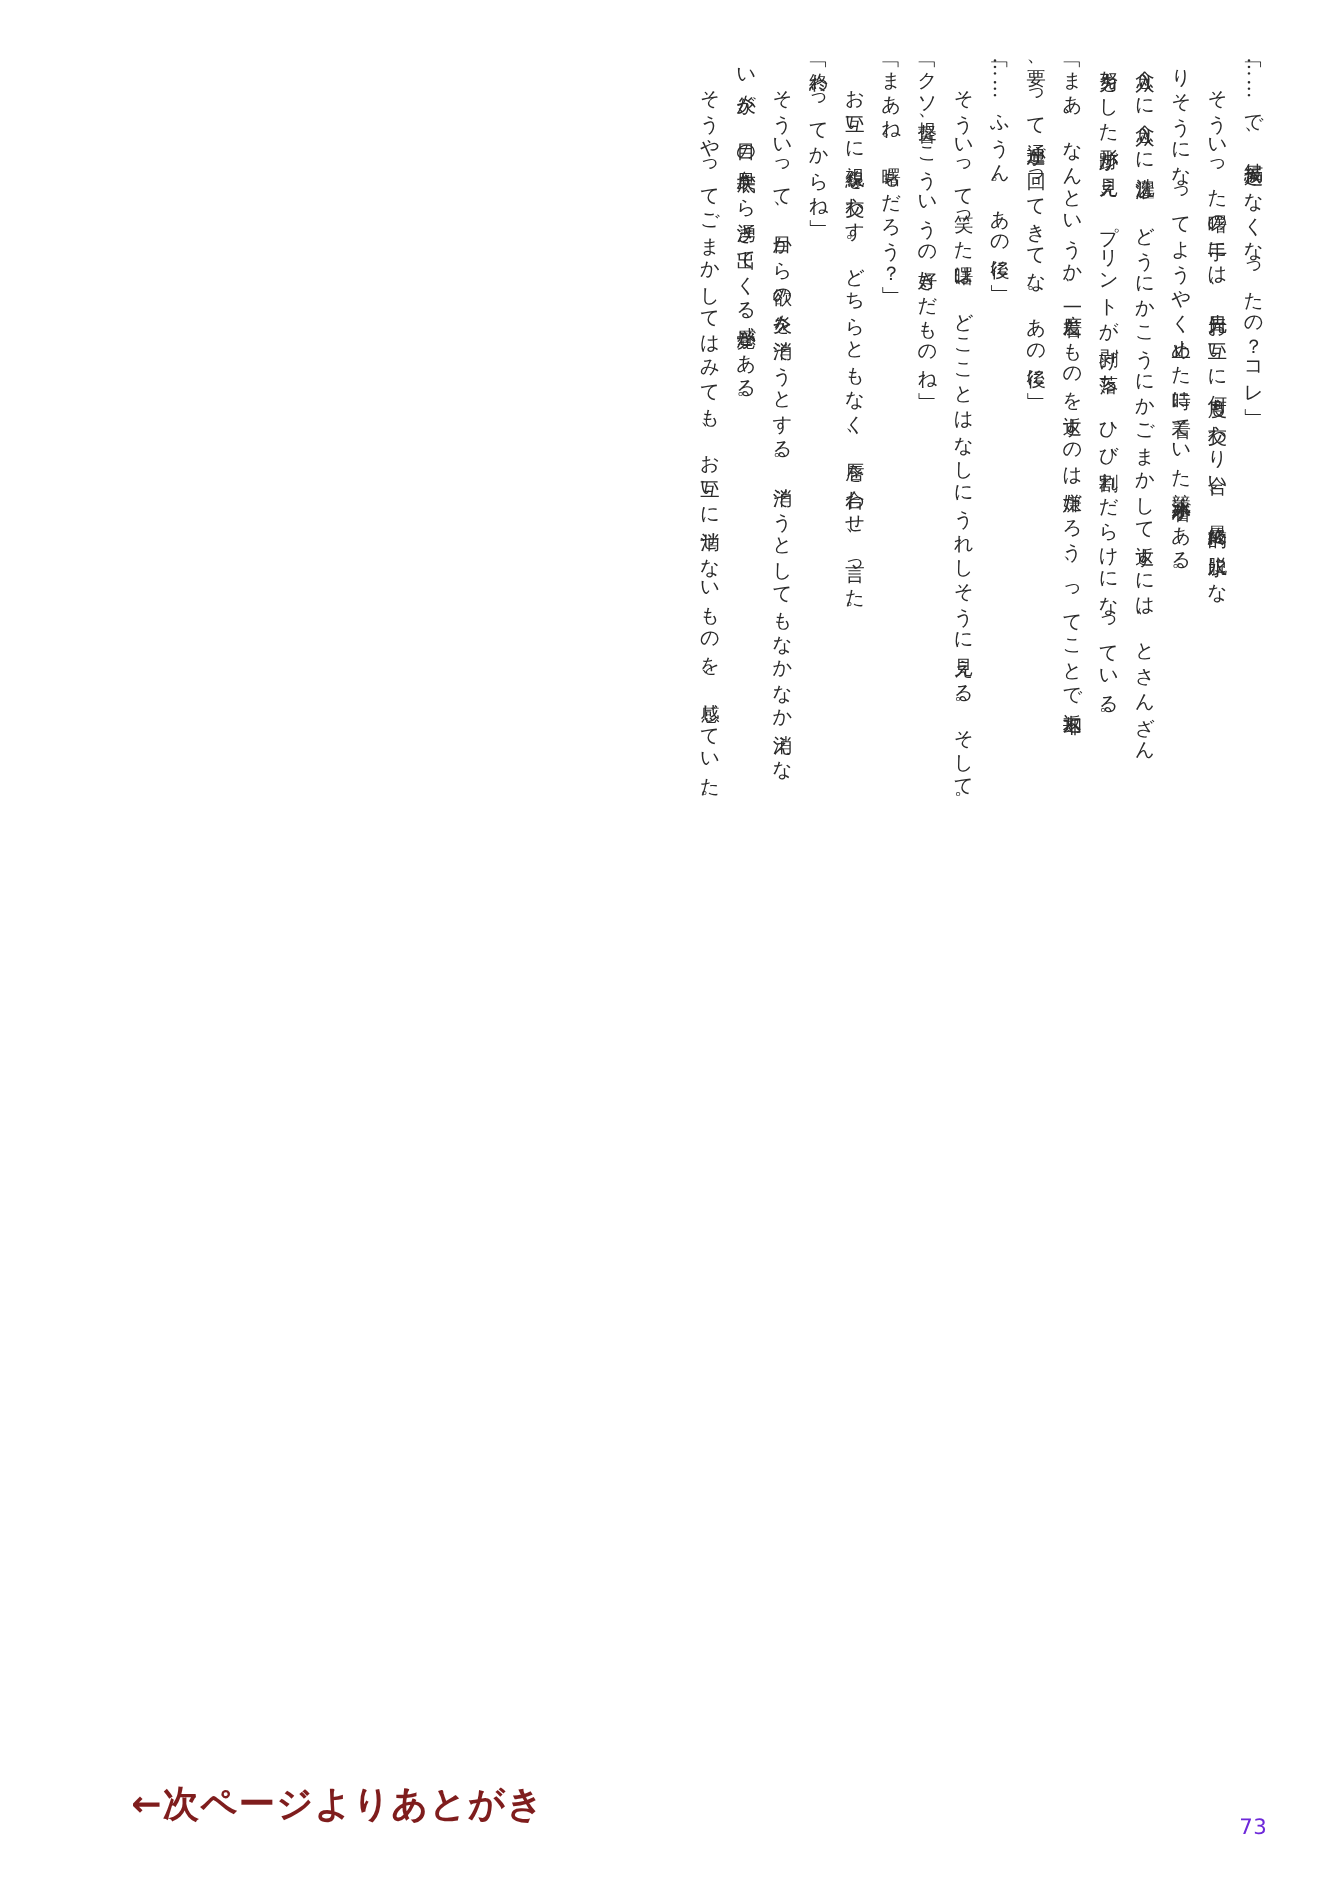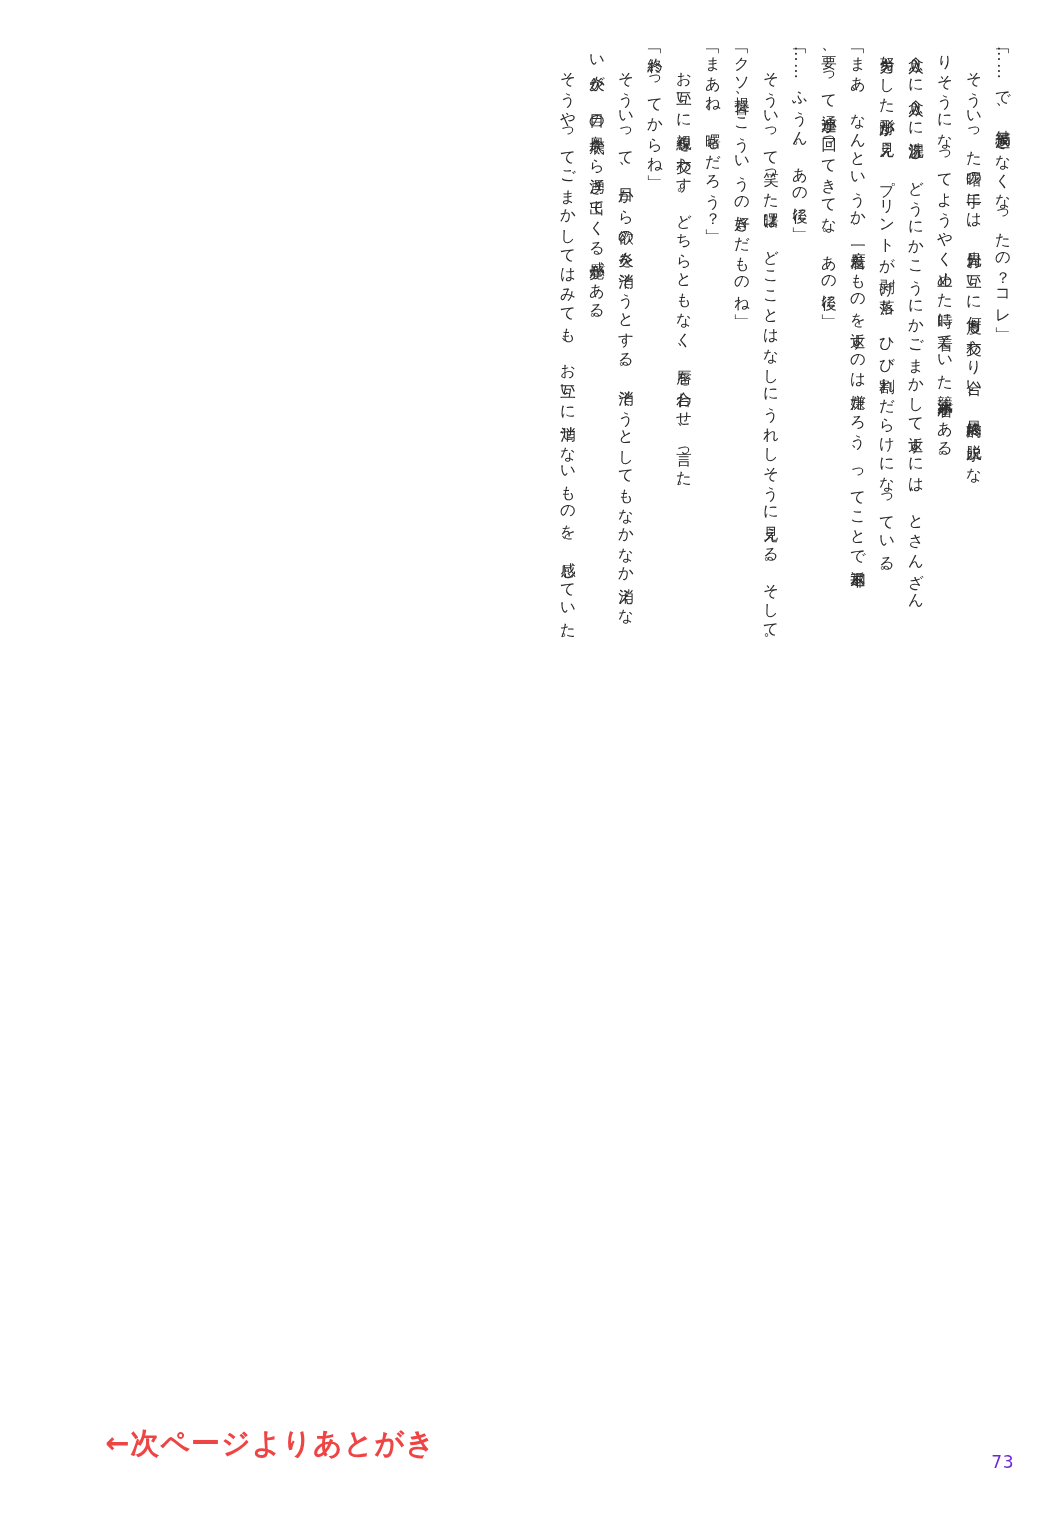--- a/index.html
+++ b/index.html
@@ -54,21 +54,21 @@
 
   
   #next-page-note {
     position: absolute;
     left: 105px;
     top: 1424px;
     font-family: "DejaVu Sans", "Liberation Sans", sans-serif;
     font-size: 29px;
     font-weight: 700;
     letter-spacing: 1px;
-    color: #ef4444;
+    color: #7f1d1d;
     white-space: nowrap;
   }
 
   
   #page-number {
     position: absolute;
     right: 44px;
     top: 1452px;
     font-family: "DejaVu Sans", "Liberation Sans", sans-serif;
     font-size: 17px;

